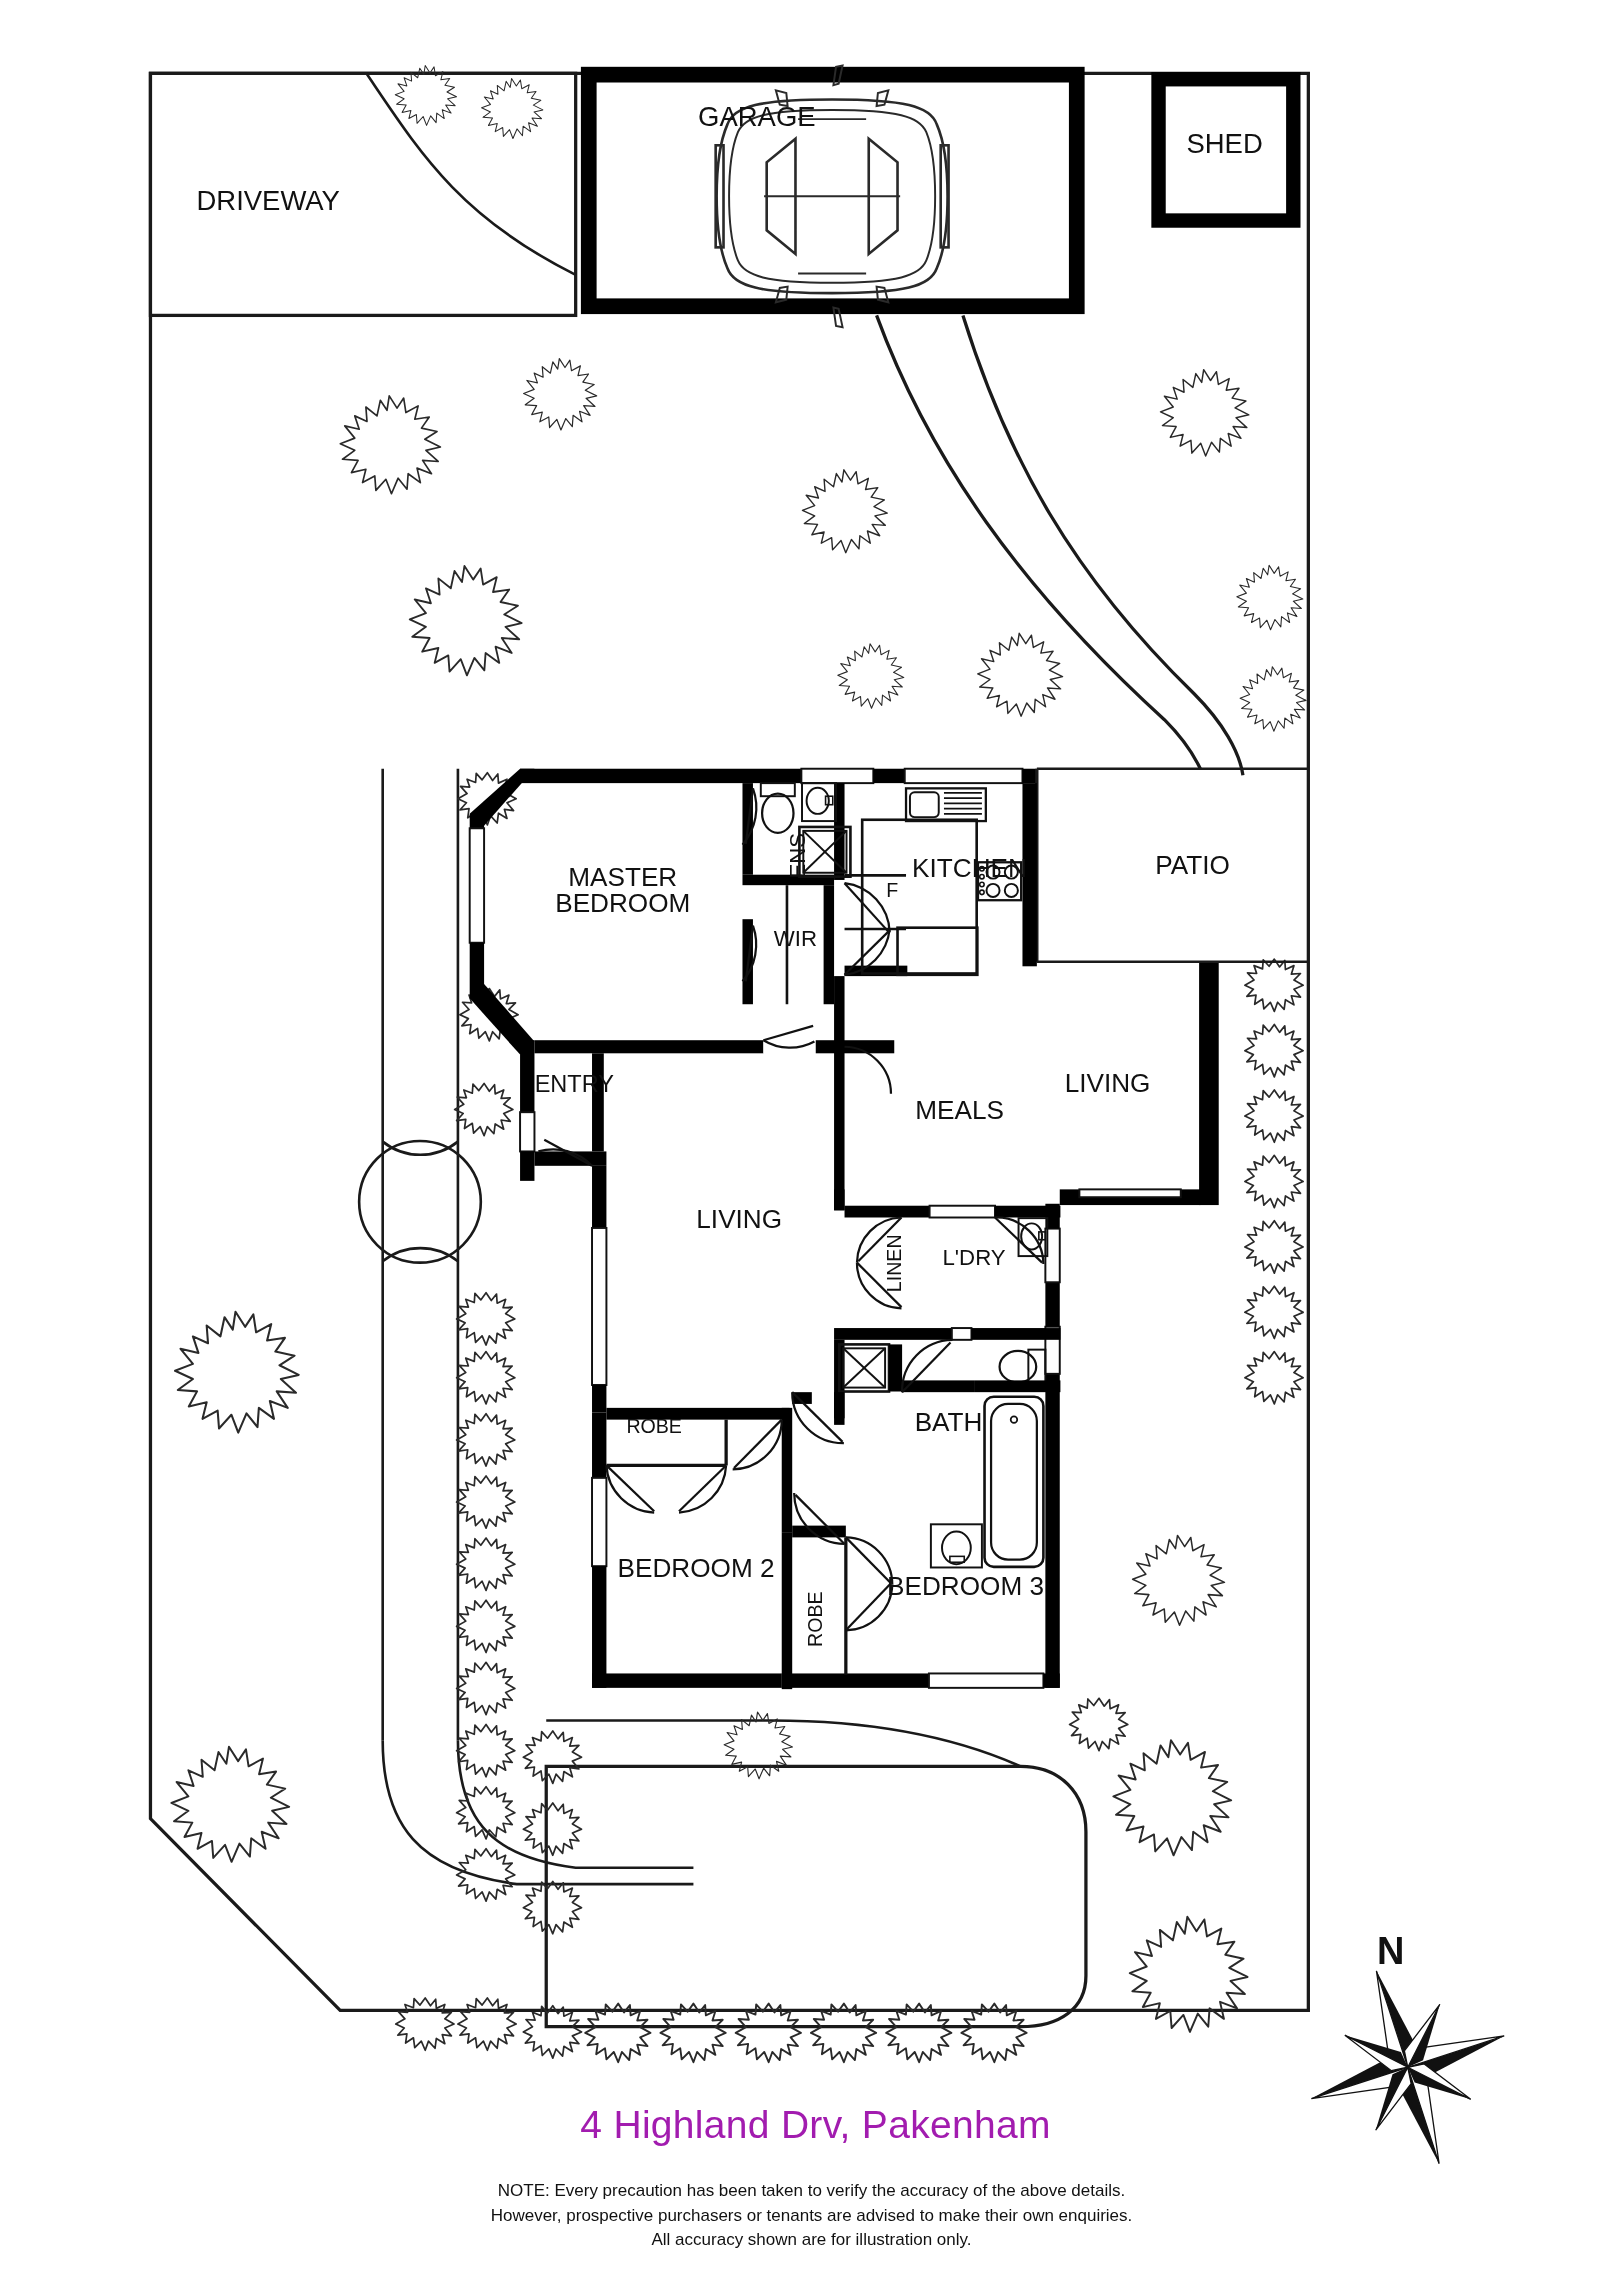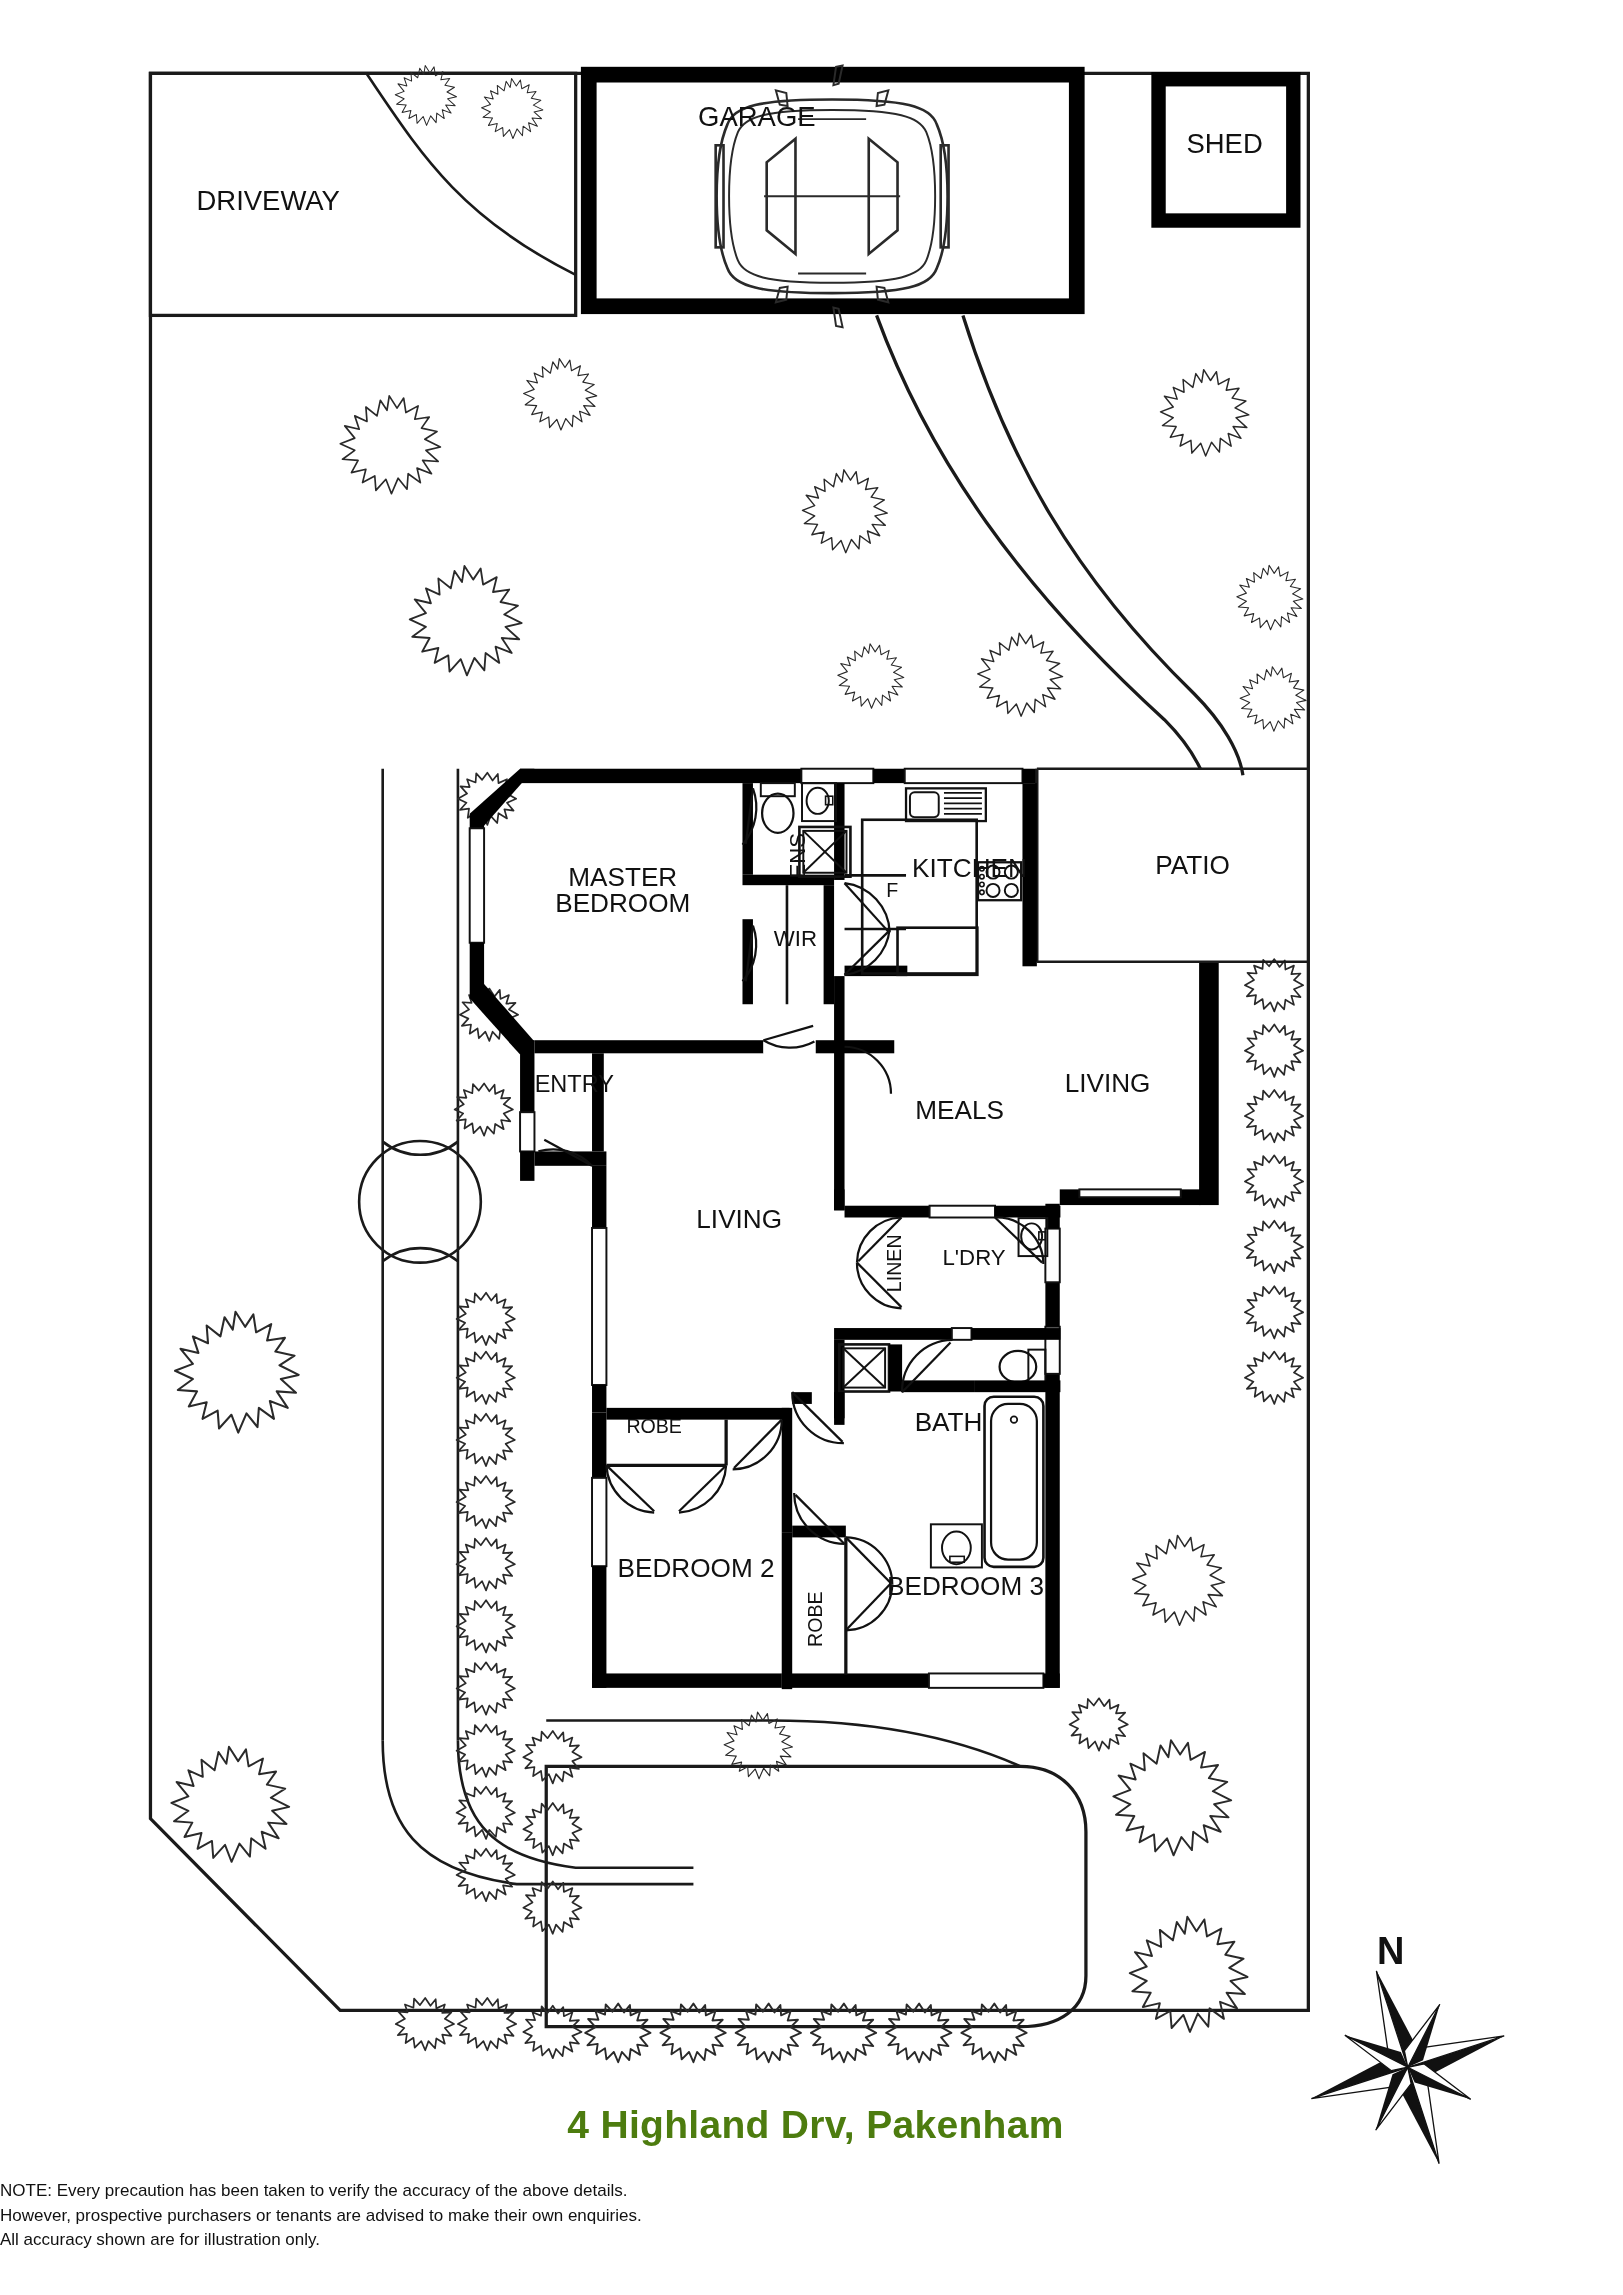--- a/index.html
+++ b/index.html
@@ -1,22 +1,22 @@
 <!DOCTYPE html>
 <html style="font-size:10.5px"><head>
 <meta charset="utf-8">
 <style>
   html,body{margin:0;padding:0;background:#ffffff;}
   body{font-family:"Liberation Sans",sans-serif;}
   #page{position:relative;width:1623px;height:2295px;background:#fff;overflow:hidden;}
   #plan{position:absolute;left:0;top:0;width:1623px;height:2295px;}
   #titlewrap{position:absolute;left:0;top:2104px;width:1623px;text-align:center;}
-  #title{font-size:39px;font-weight:700;letter-spacing:0.3px;color:#4d7c0f;
+  #title{font-size:39px;font-weight:400;letter-spacing:0.3px;color:#a21caf;
          font-family:"Liberation Sans",sans-serif;line-height:1.1;margin-left:8px;}
-  #notes{position:absolute;left:0;top:2179px;width:1623px;text-align:left;
+  #notes{position:absolute;left:0;top:2179px;width:1623px;text-align:center;
          font-size:17px;color:#111;line-height:1.45;font-family:"Liberation Sans",sans-serif;}
   #notes div{white-space:nowrap;}
 </style>
 </head>
 <body>
 
 <div id="page">
 
 <svg id="plan" viewBox="0 0 2481 3508">
   <defs>

